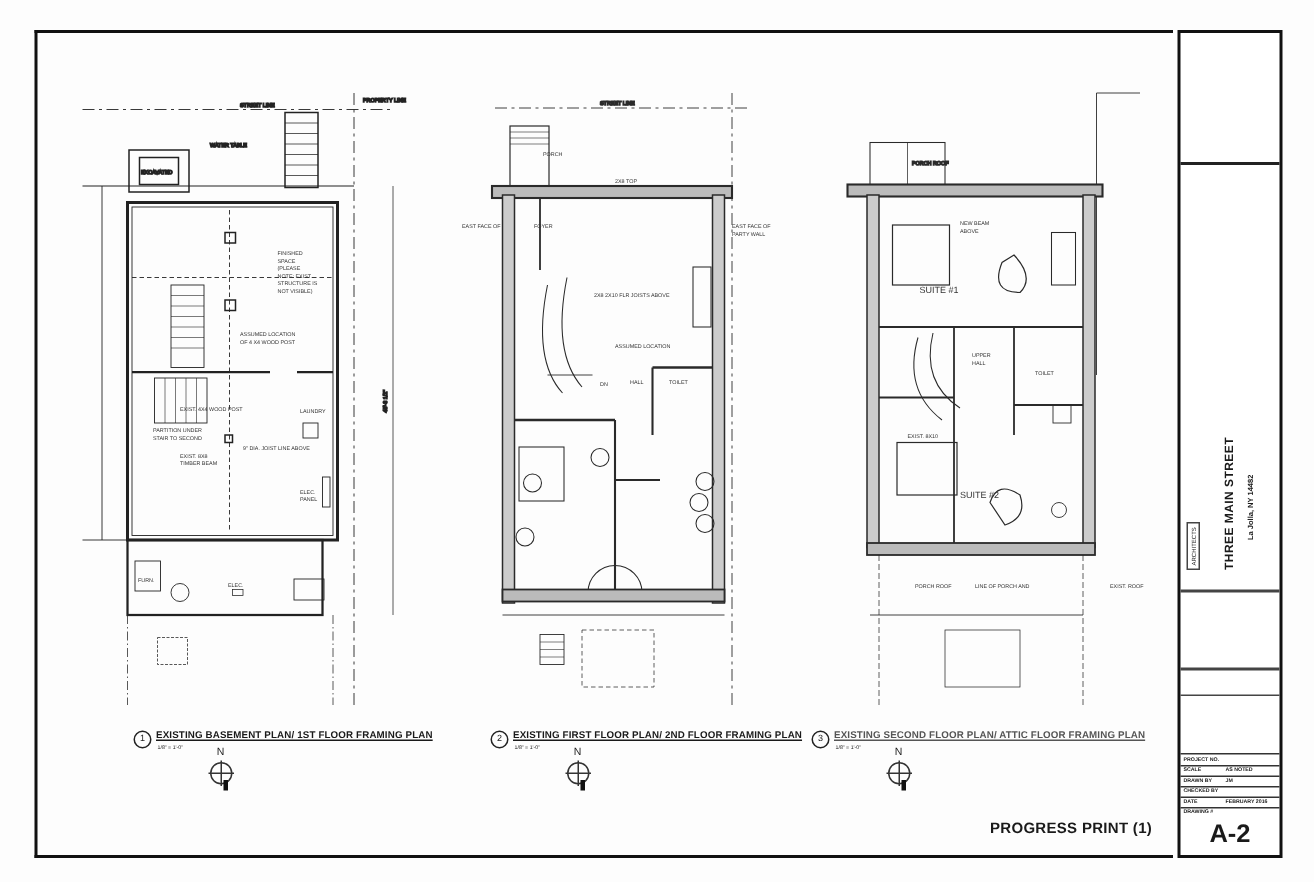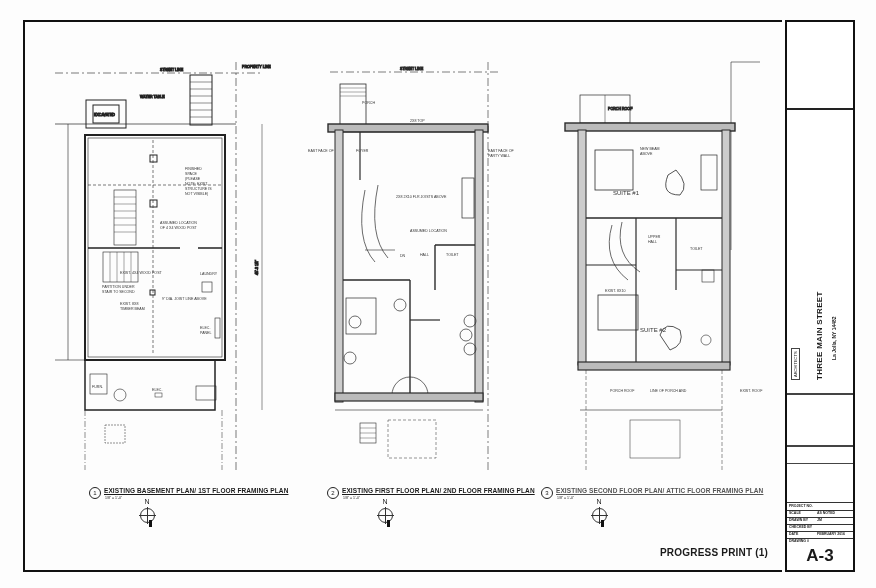--- a/index.html
+++ b/index.html
@@ -303,15 +303,15 @@
           <span style="left:30px"></span>
         </div>
       <div class="info-row" style="top:28px;">
           <span style="left:2px">DATE</span>
           <span style="left:30px">FEBRUARY 2016</span>
         </div>
       <div class="info-row" style="top:35px;border-bottom:none;">
           <span style="left:2px">DRAWING #</span>
         </div>
     </div>
-    <div class="sheet-no">A-3</div>
+    <div class="sheet-no">A-2</div>
   </div>
 </div>
 
 </body></html>

